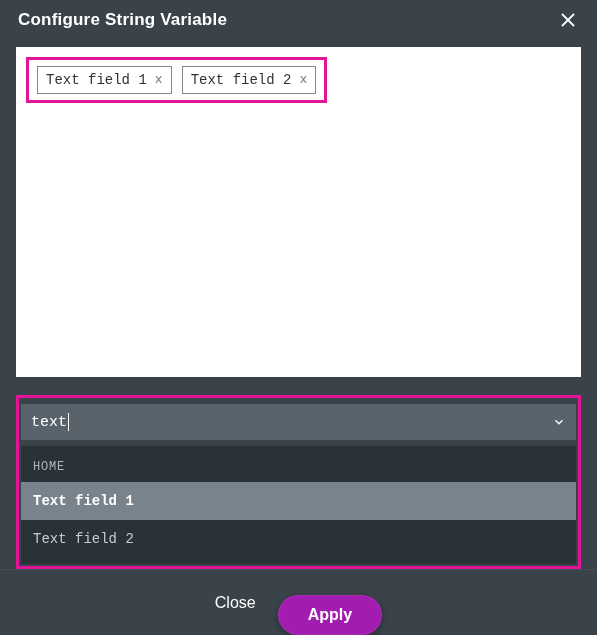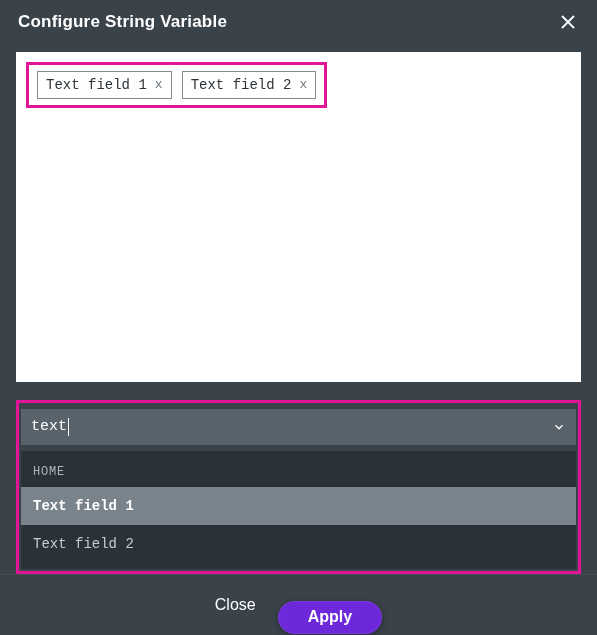--- a/index.html
+++ b/index.html
@@ -102,24 +102,24 @@
 
   .footer {
     height: 72px;
     background: #3a424a;
     border-top: 1px solid rgba(255,255,255,.06);
     display: flex; align-items: center; justify-content: center;
     gap: 22px; padding: 0 22px;
   }
   .btn-close-label { color: #fff; font-size: 16px; cursor: pointer; }
   .btn-apply {
-    background: #6d28d9;
+    background: #a21caf;
     color: #fff; font-weight: 700; font-size: 16px;
     border: none; border-radius: 20px;
-    height: 33px; padding: 0 30px;
+    height: 40px; padding: 0 30px;
     box-shadow: 0 0 0 1px rgba(255,255,255,.08) inset, 0 2px 6px rgba(0,0,0,.35);
     cursor: pointer;
     margin-top: 25px;
   }
 </style>
 </head>
 <body>
 
 <div class="dialog">
 

